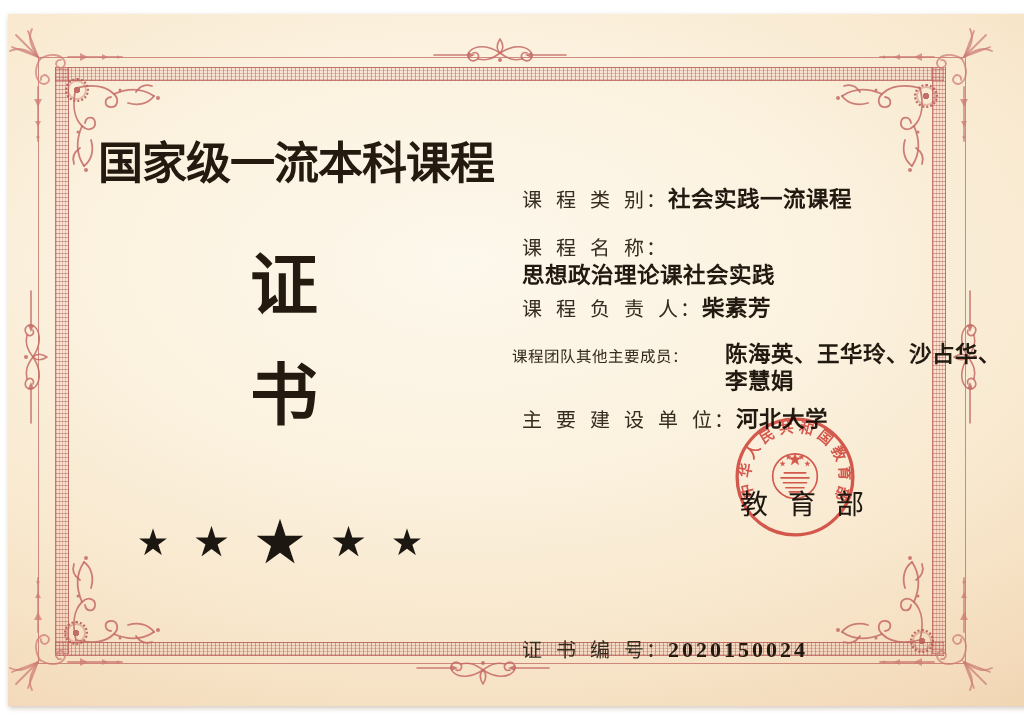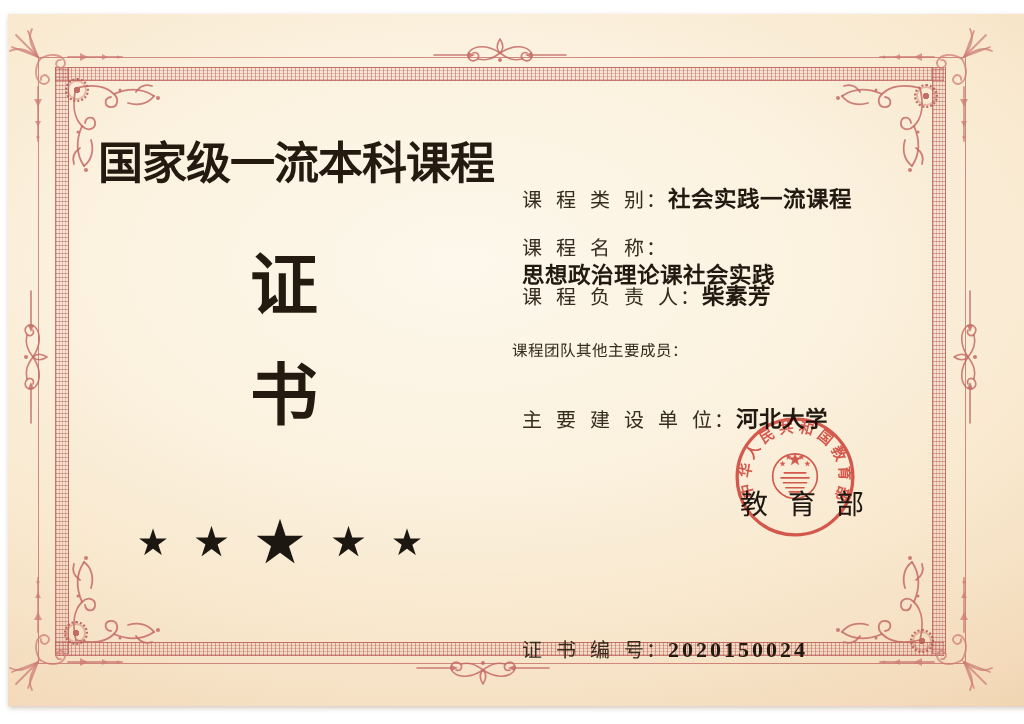--- a/index.html
+++ b/index.html
@@ -164,26 +164,30 @@
   </div>
 
   <div class="abs field" style="top:135px;margin-top:36px;">
     <span class="f-label">课 程 类 别：</span>
     <span class="f-value">社会实践一流课程</span>
   </div>
   <div class="abs field" style="top:221px;flex-direction:column;">
     <span class="f-label">课 程 名 称：</span>
     <span class="f-value">思想政治理论课社会实践</span>
   </div>
-  <div class="abs field" style="top:268px;">
+  <div class="abs field" style="top:280px;">
     <span class="f-label">课 程 负 责 人：</span>
     <span class="f-value">柴素芳</span>
   </div>
   <div class="abs field field-team" style="top:327px;gap:37px;">
     <span class="f-label">课程团队其他主要成员：</span>
+    <span class="f-value">
+      <div>陈海英、王华玲、沙占华、</div>
+      <div>李慧娟</div>
+    </span>
   </div>
   <div class="abs field" style="top:391px;">
     <span class="f-label">主 要 建 设 单 位：</span>
     <span class="f-value">河北大学</span>
   </div>
 
   <svg class="abs seal" viewBox="0 0 150 150">
     <circle cx="75" cy="75" r="70" fill="none" stroke="#d5514c" stroke-width="4"></circle>
     <path id="sealArc" d="M 28.2,102 A 54,54 0 1 1 121.8,102" fill="none"></path>
     <text font-size="17.5" font-weight="bold" fill="#d5514c" letter-spacing="5">

